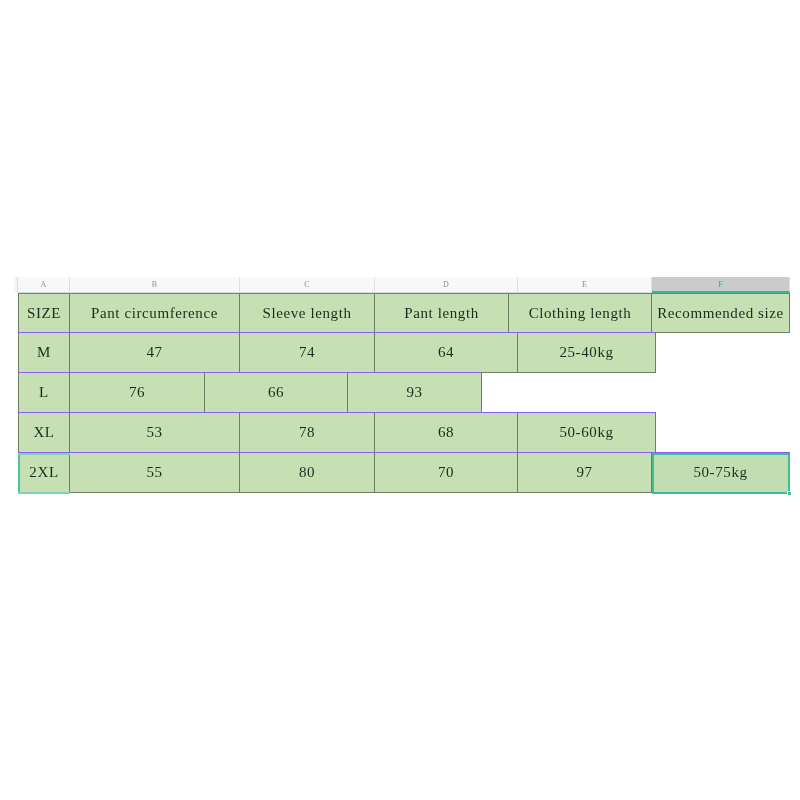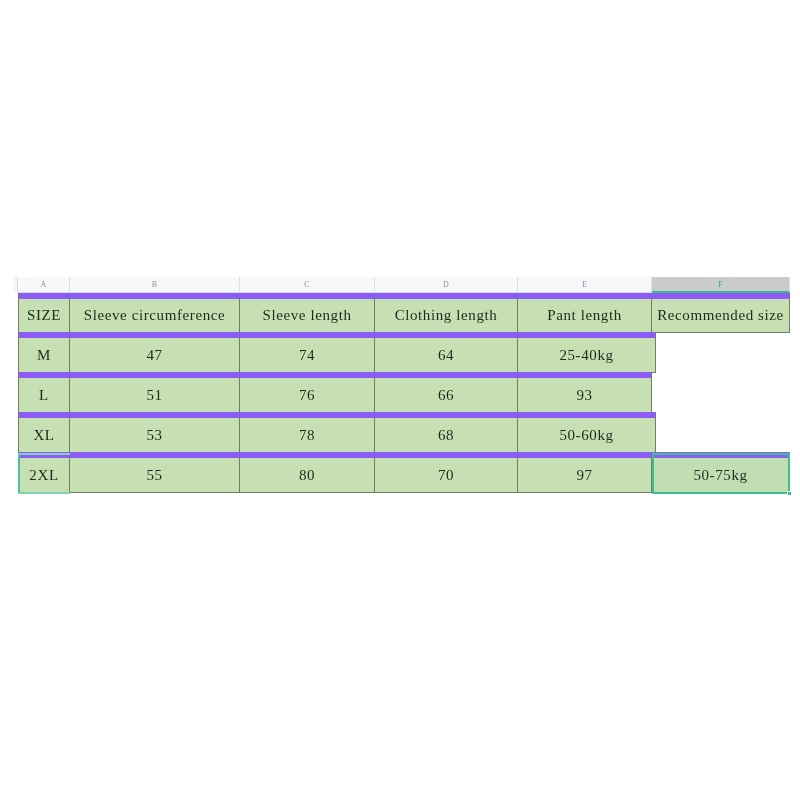--- a/index.html
+++ b/index.html
@@ -73,21 +73,21 @@
   .grid-row {
     display: flex;
     height: 40px;
   }
   .grid-row.r0 { height: 40px; }
   .cell {
     box-sizing: border-box;
     background: #c6e0b3;
     border-right: 1px solid #6f7d63;
     border-bottom: 1px solid #6f7d63;
-    border-top: 6px solid #8b5cf6;
+    border-top: 1px solid #8b5cf6;
     display: flex;
     align-items: center;
     justify-content: center;
     font-family: "Liberation Serif", "DejaVu Serif", serif;
     font-size: 15px;
     color: #1d2b1d;
     letter-spacing: .6px;
     white-space: nowrap;
     flex: none;
     margin-top: -1px;
@@ -149,38 +149,37 @@
     <div class="col-header c-c">C</div>
     <div class="col-header c-d">D</div>
     <div class="col-header c-e">E</div>
     <div class="col-header c-f selected">F</div>
   </div>
 
   <div class="grid-body">
 
     <div class="grid-row r0">
       <div class="cell first c-a">SIZE</div>
-      <div class="cell c-b">Sleeve circumference</div>
+      <div class="cell c-b">Pant circumference</div>
       <div class="cell c-c">Sleeve length</div>
+      <div class="cell c-e">Pant length</div>
       <div class="cell c-d">Clothing length</div>
-      <div class="cell c-e">Pant length</div>
       <div class="cell c-f">Recommended size</div>
     </div>
 
     <div class="grid-row">
       <div class="cell first c-a">M</div>
       <div class="cell c-b">47</div>
       <div class="cell c-c">74</div>
       <div class="cell c-d">64</div>
       <div class="cell c-f">25-40kg</div>
     </div>
 
     <div class="grid-row">
       <div class="cell first c-a">L</div>
-      <div class="cell c-b">51</div>
       <div class="cell c-c">76</div>
       <div class="cell c-d">66</div>
       <div class="cell c-e">93</div>
     </div>
 
     <div class="grid-row">
       <div class="cell first c-a">XL</div>
       <div class="cell c-b">53</div>
       <div class="cell c-c">78</div>
       <div class="cell c-d">68</div>

